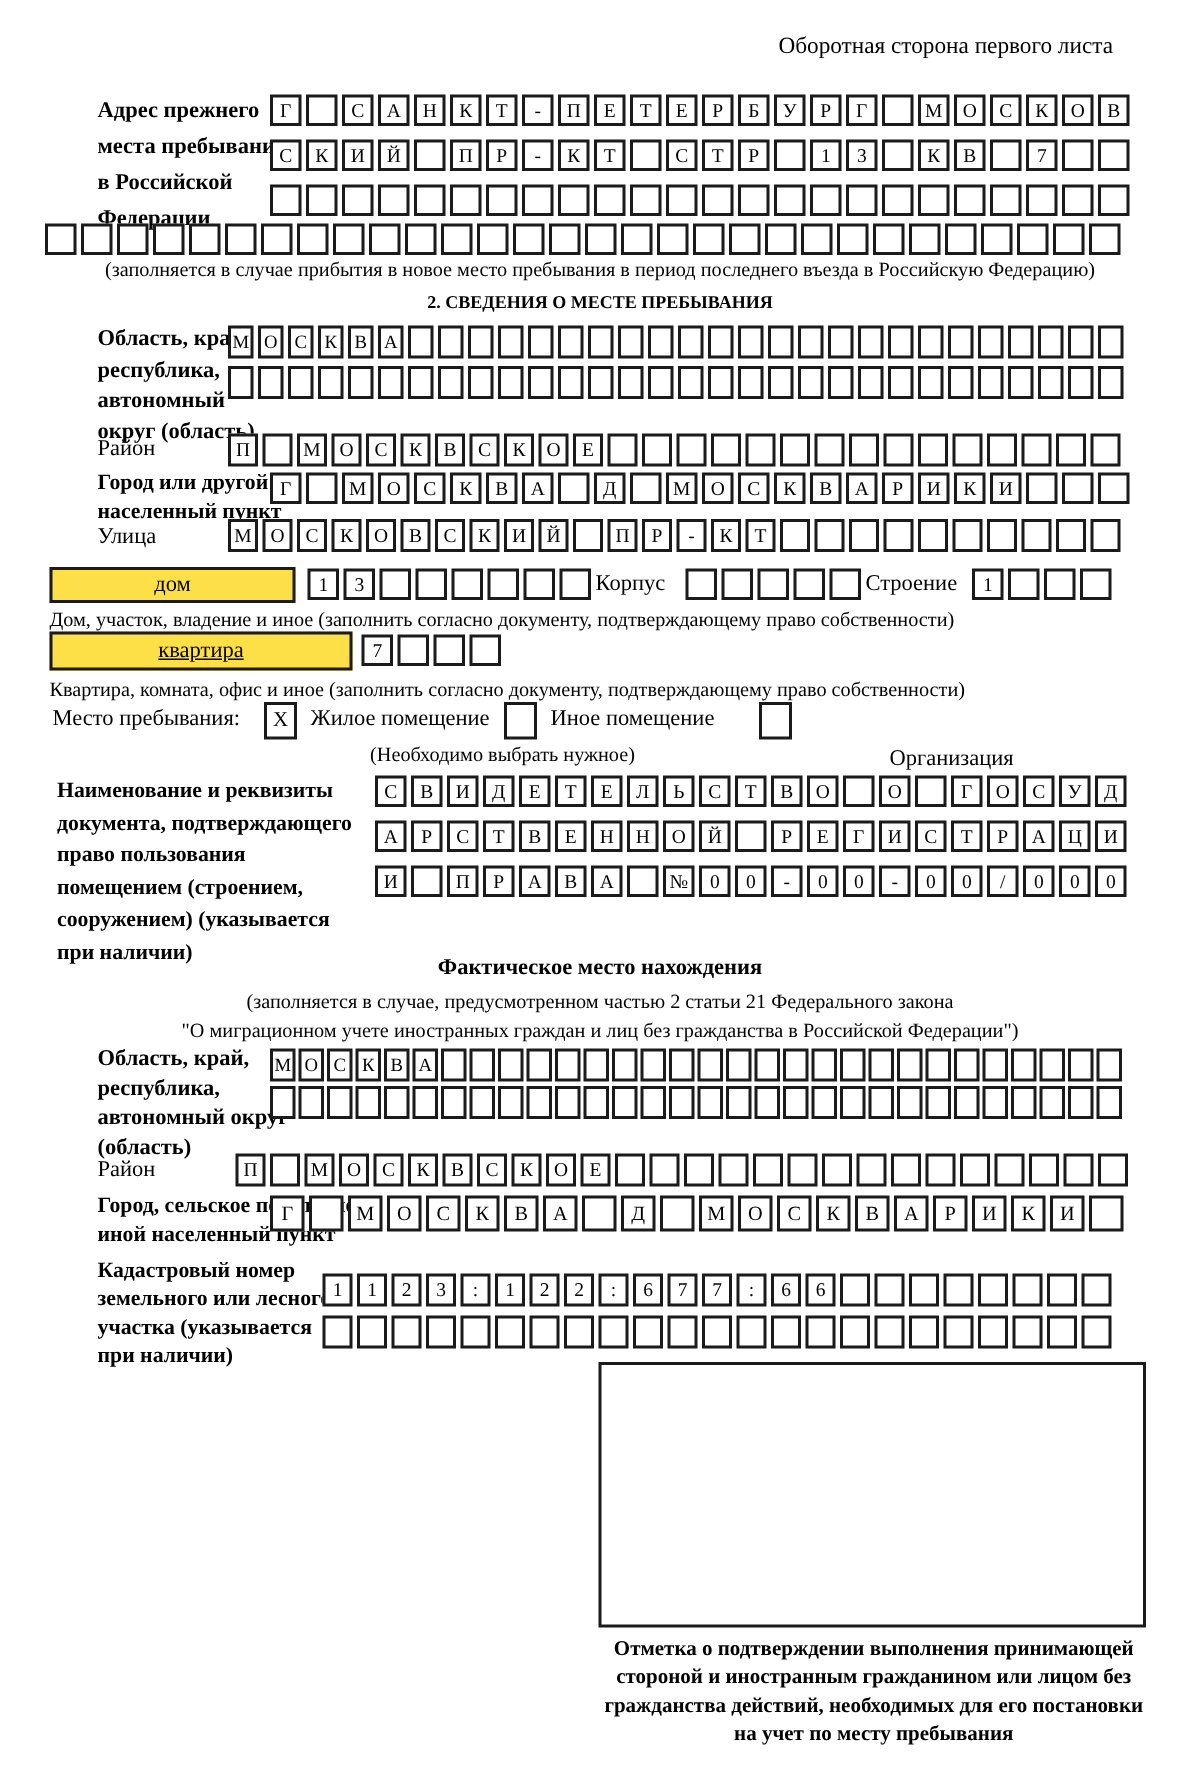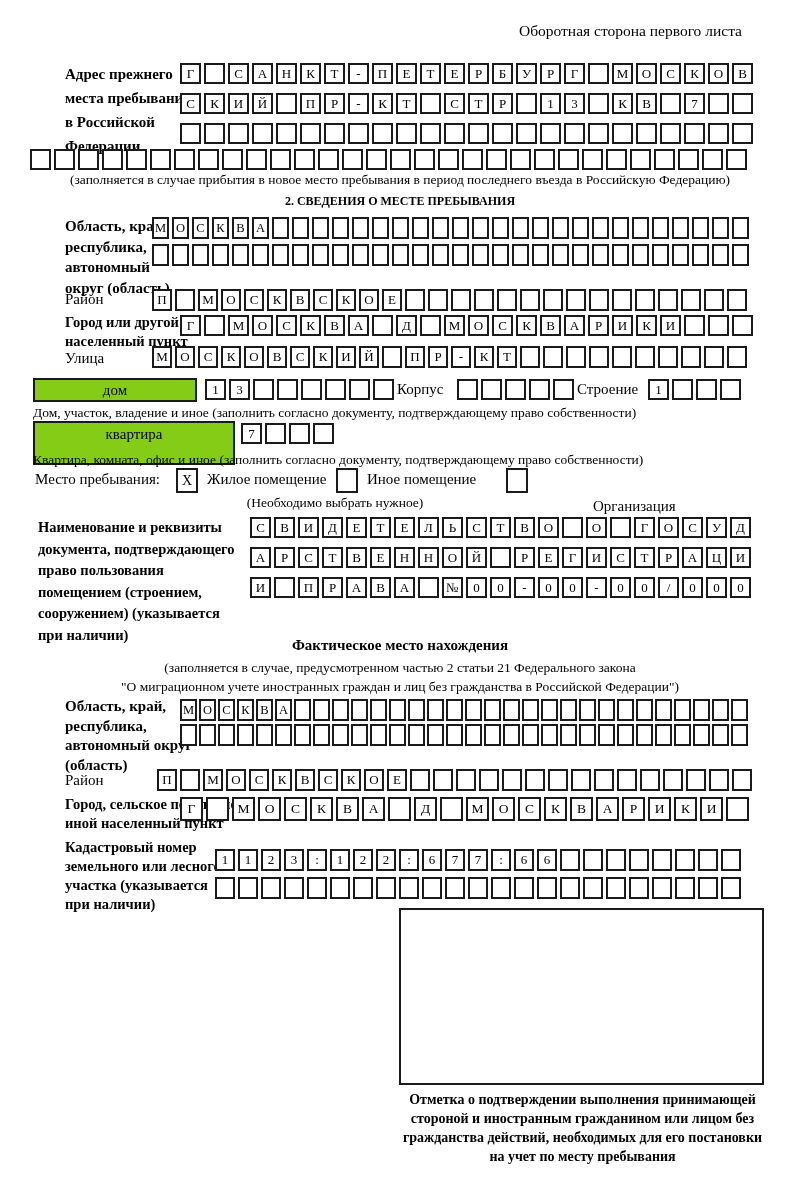--- a/index.html
+++ b/index.html
@@ -13,21 +13,21 @@
   .row{position:absolute;display:flex;gap:3px;}
   .cell{flex:0 0 auto;width:21px;height:21px;border:2px solid #1b1b1b;box-sizing:border-box;
         text-align:center;font:13px/17px "Liberation Serif",serif;background:#fff;}
   .r17 .cell{width:17px;height:22px;font-size:12.5px;line-height:18px;}
   .r17f{gap:2px;}
   .r17f .cell{width:17px;height:22px;font-size:12.5px;line-height:18px;}
   .r20 .cell{width:20px;height:22px;line-height:18px;}
   .r23 .cell{width:23px;height:24px;line-height:20px;font-size:13.5px;}
   .chk{position:absolute;width:22px;height:25px;border:2px solid #1b1b1b;box-sizing:border-box;
        text-align:center;font:14px/21px "Liberation Serif",serif;background:#fff;}
-  .wbox{position:absolute;border:2px solid #1b1b1b;box-sizing:border-box;background:#84cc16;
+  .wbox{position:absolute;border:2px solid #1b1b1b;box-sizing:border-box;background:#fde047;
         text-align:center;font:15px/21px "Liberation Serif",serif;}
   .stamp{position:absolute;border:2px solid #1b1b1b;box-sizing:border-box;background:#fff;}
   .lines div{white-space:nowrap;font-weight:bold;}
 </style>
 </head>
 <body>
 
 <div id="page">
 
   <div class="abs lbl" style="top:22px;right:58px;font-size:15.5px;">Оборотная сторона первого листа</div>
@@ -335,21 +335,21 @@
     </div>
   <div class="abs lbl" style="left:577px;top:381px;">Строение</div>
   <div class="row" style="left:648px;top:379px;">
       <span class="cell">1</span>
       <span class="cell"></span>
       <span class="cell"></span>
       <span class="cell"></span>
     </div>
   <div class="abs cap" style="left:33px;top:405px;">Дом, участок, владение и иное (заполнить согласно документу, подтверждающему право собственности)</div>
 
-  <div class="wbox" style="left:33px;top:421px;width:202px;height:44px;line-height:23px;">квартира</div>
+  <div class="wbox" style="left:33px;top:421px;width:202px;height:26px;line-height:23px;text-decoration:underline;">квартира</div>
   <div class="row" style="left:241px;top:423px;">
       <span class="cell">7</span>
       <span class="cell"></span>
       <span class="cell"></span>
       <span class="cell"></span>
     </div>
   <div class="abs cap" style="left:33px;top:452px;">Квартира, комната, офис и иное (заполнить согласно документу, подтверждающему право собственности)</div>
 
   <div class="abs lbl" style="left:35px;top:471px;">Место пребывания:</div>
   <div class="chk" style="left:176px;top:468px;">X</div>

